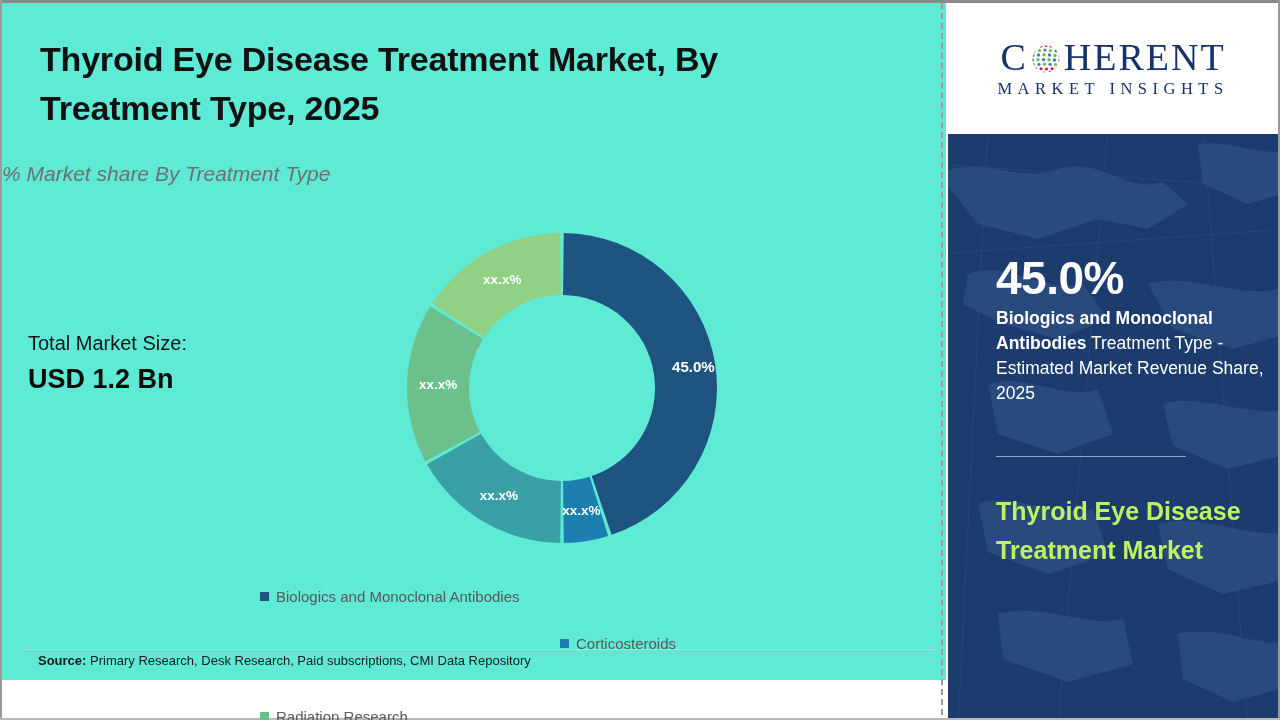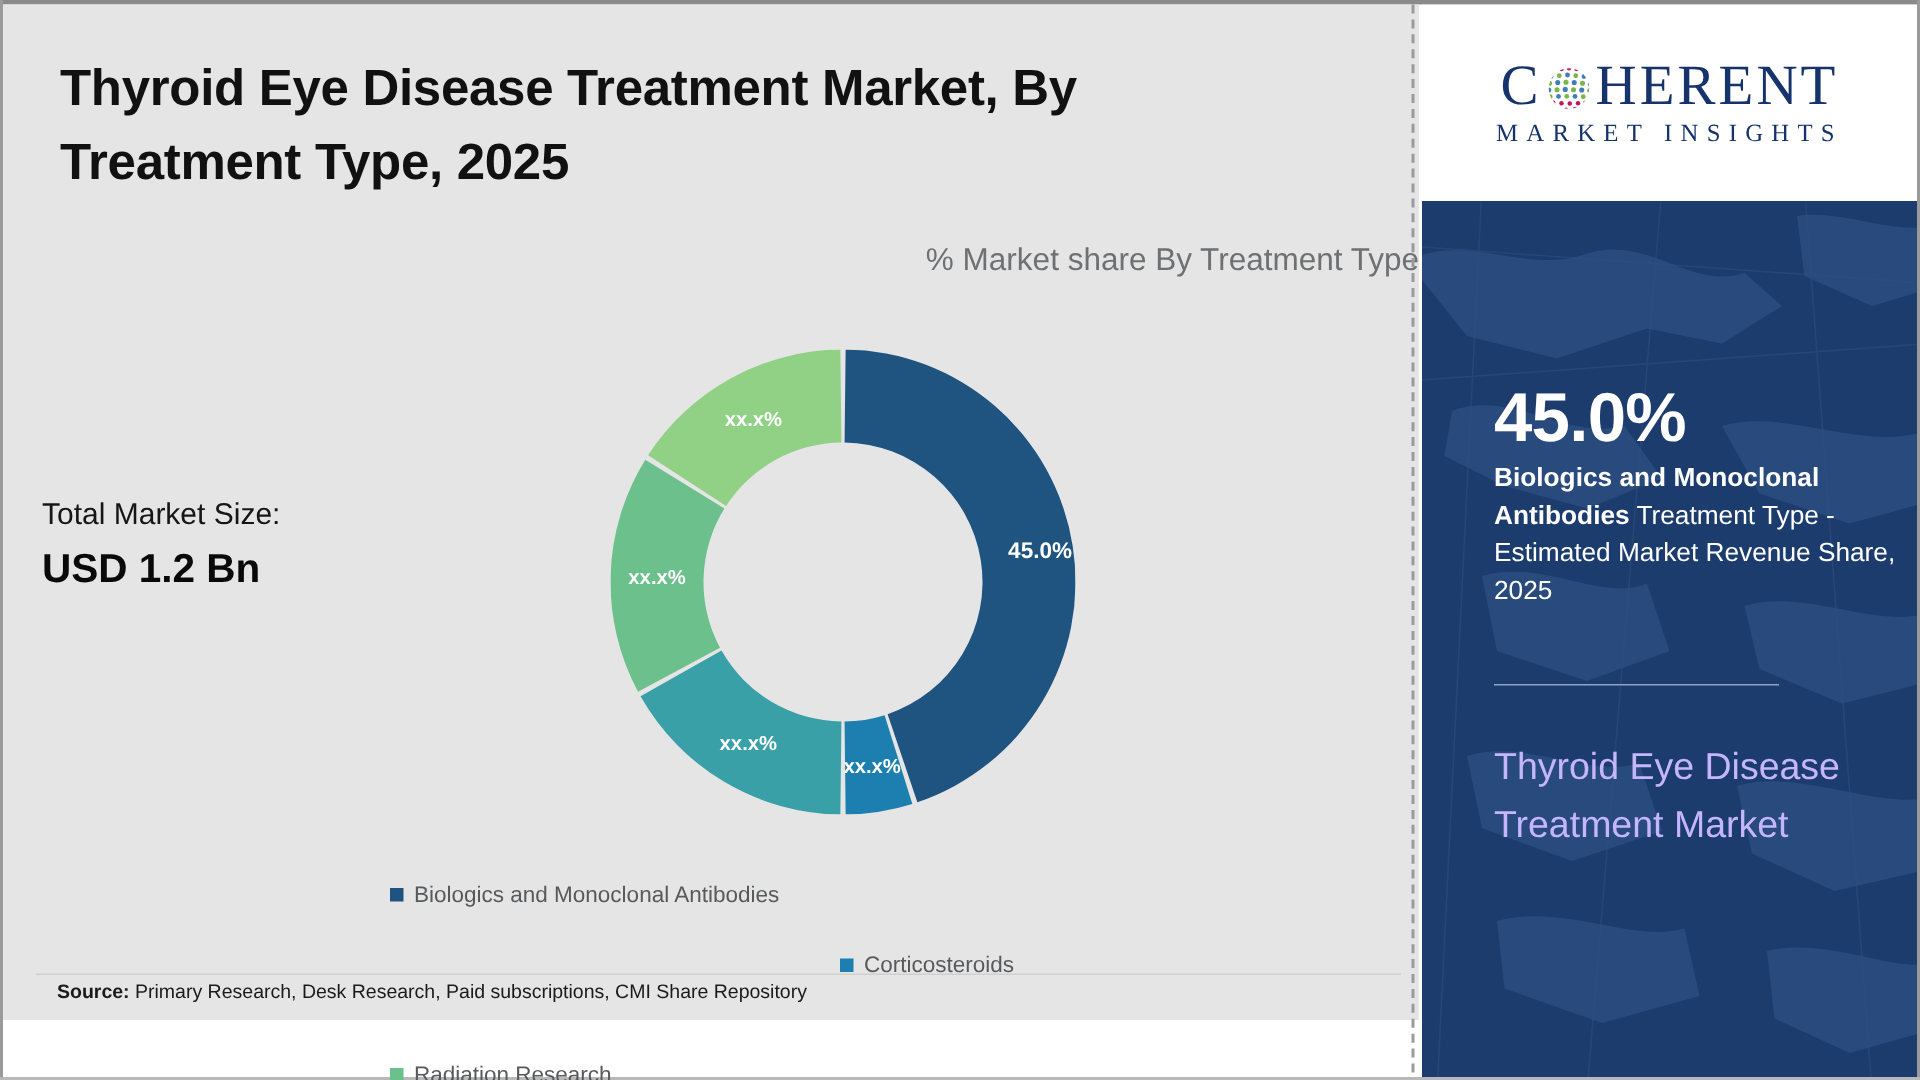--- a/index.html
+++ b/index.html
@@ -18,41 +18,42 @@
   
   .frame-top { position:absolute; left:0; top:0; width:1280px; height:3px; background:#8a8a8a; }
   .frame-left { position:absolute; left:0; top:0; width:2px; height:720px; background:#9a9a9a; }
   .frame-right { position:absolute; right:0; top:0; width:2px; height:720px; background:#9a9a9a; }
   .frame-bottom { position:absolute; left:0; bottom:0; width:1280px; height:2px; background:#b8b8b8; }
 
   
   .left-pane {
     position:absolute; left:2px; top:3px;
     width:944px; height:677px;
-    background:#e5e5e5;
+    background:#5eead4;
   }
   .dashed-divider {
     position:absolute; left:941px; top:3px;
     width:0; height:712px;
     border-left:2px dashed #9b9b9b;
   }
   .title {
     position:absolute; left:38px; top:32px;
     width:800px;
     font-size:34px; font-weight:bold;
     color:#111111;
     line-height:1.45;
     letter-spacing:-0.2px;
   }
   .subtitle {
     position:absolute; left:0px; top:159px;
     width:944px;
-    text-align:right;
+    text-align:left;
     font-size:21px;
     color:#6f7072;
+    font-style:italic;
   }
   .tms-label {
     position:absolute; left:26px; top:329px;
     font-size:20px; color:#161616;
   }
   .tms-value {
     position:absolute; left:26px; top:361px;
     font-size:27px; font-weight:bold; color:#090909;
   }
 
@@ -156,23 +157,23 @@
     line-height:1.43;
   }
   .stat-desc b { font-weight:bold; }
   .stat-rule {
     position:absolute; left:48px; top:322px;
     width:190px; height:1px; background:#8ea4c4;
   }
   .panel-title {
     position:absolute; left:48px; top:358px;
     width:250px;
-    font-size:25px; color:#c4b5fd;
+    font-size:25px; color:#bef264;
     line-height:1.55;
-    font-weight:normal;
+    font-weight:bold;
   }
 </style>
 </head>
 <body>
 
 <div id="root">
 
   <div class="frame-top"></div>
   <div class="frame-left"></div>
   <div class="frame-right"></div>
@@ -225,21 +226,21 @@
       </div>
       <div class="legend-row">
         <div class="legend-item col-wide" style="padding-left:12px">
           <span class="swatch" style="background:#90d185"></span>
           <span>Share</span>
         </div>
       </div>
     </div>
 
     <div class="source-rule"></div>
-    <div class="source"><b>Source:</b><span> Primary Research, Desk Research, Paid subscriptions, CMI Share Repository</span></div>
+    <div class="source"><b>Source:</b><span> Primary Research, Desk Research, Paid subscriptions, CMI Data Repository</span></div>
   </div>
 
   <div class="dashed-divider"></div>
 
   <div class="right-pane">
 
     <div class="logo-box">
       <div class="logo-main">
         <span>C</span>
         <span class="logo-globe">

